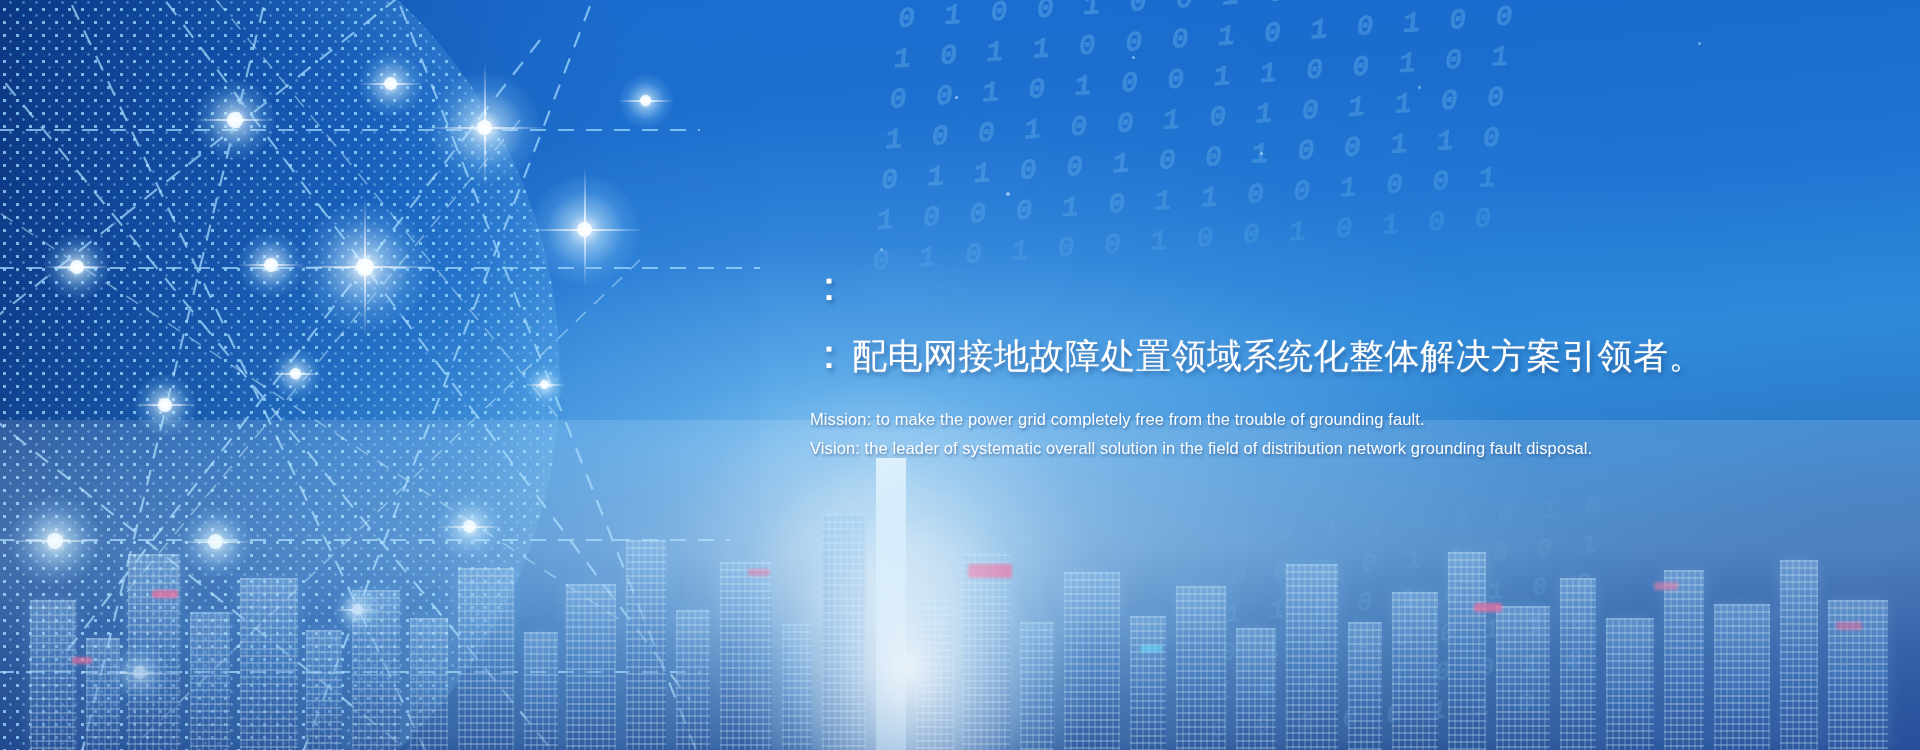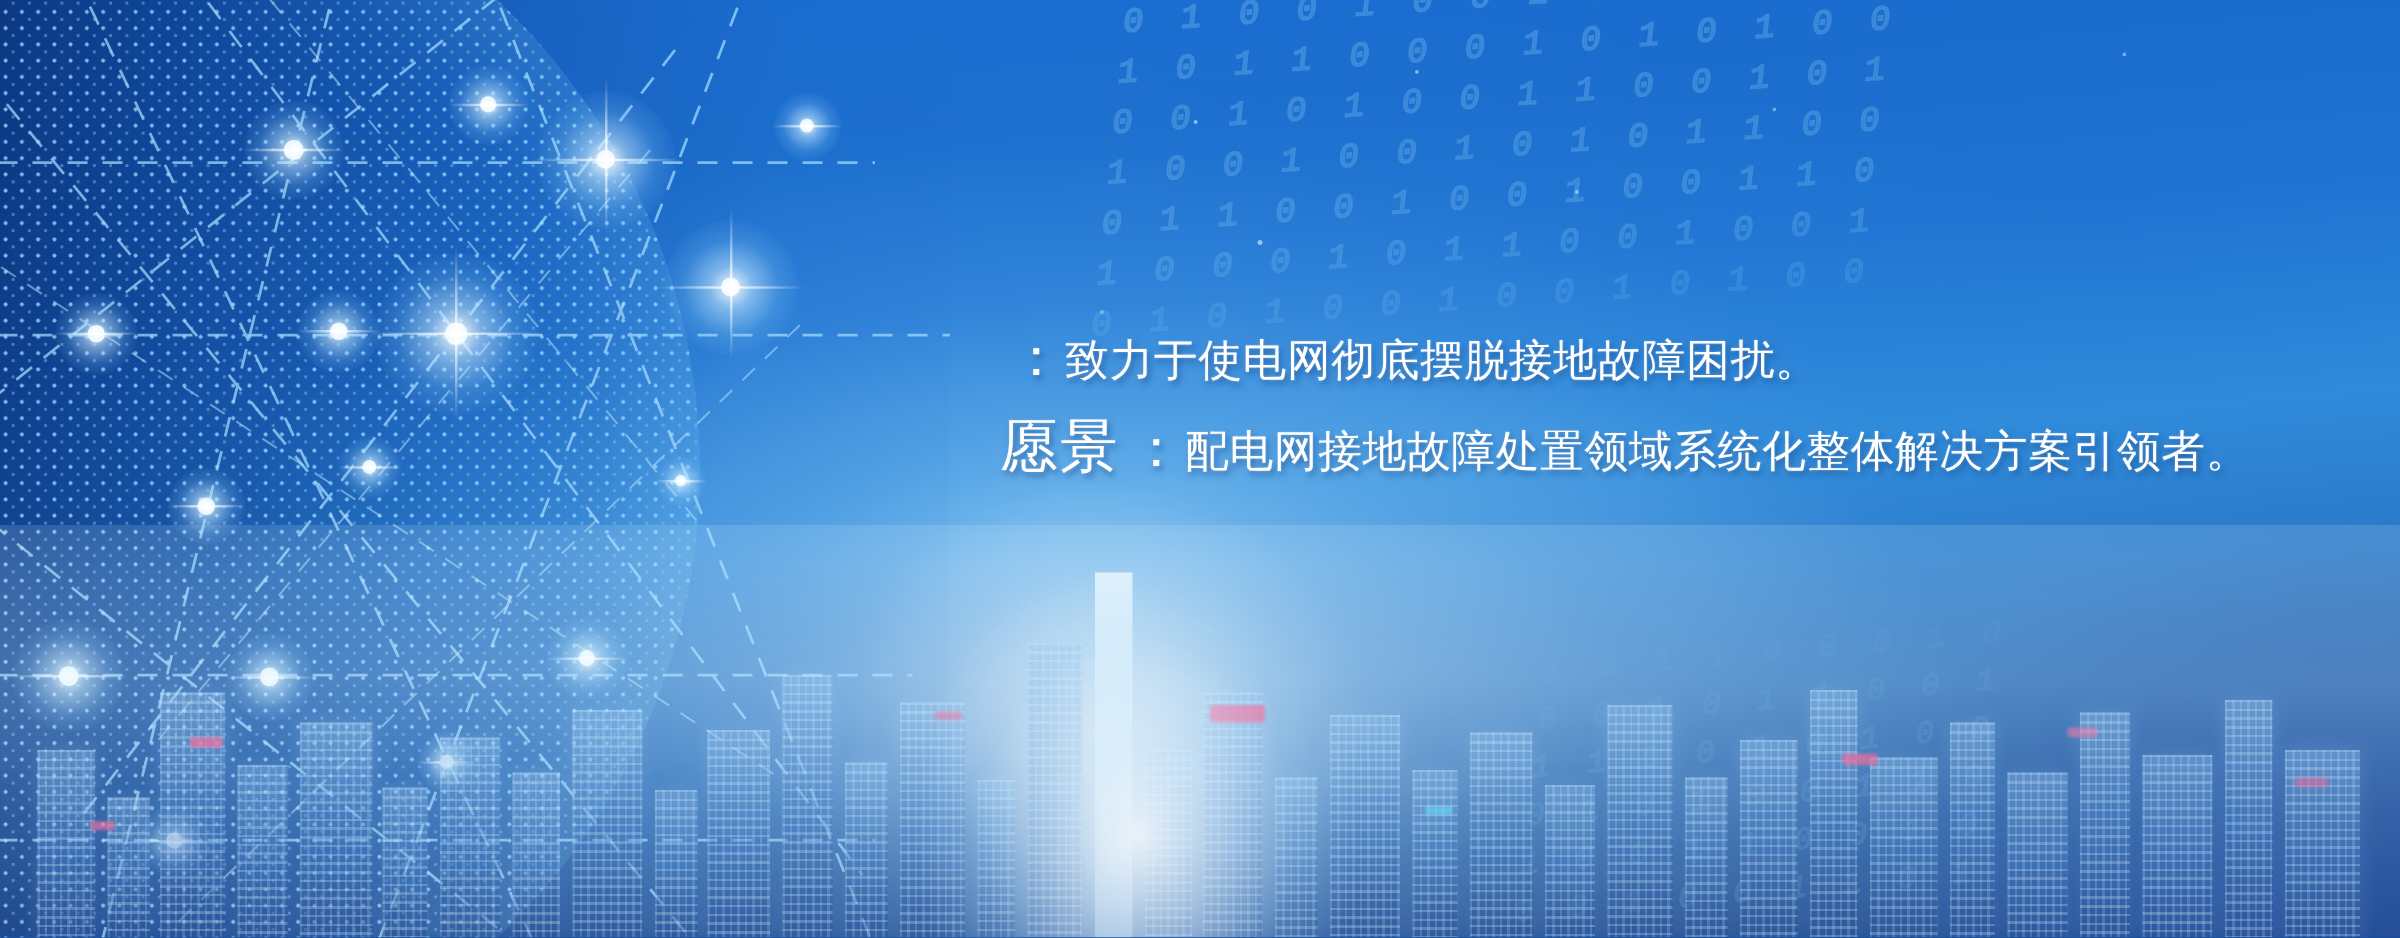--- a/index.html
+++ b/index.html
@@ -411,25 +411,27 @@
     <div class="neon" style="left:1836px;bottom:120px;width:26px;height:8px;background:#ff4f85;opacity:.55;"></div>
 
     <div class="glow-center"></div>
     <div class="haze"></div>
   </div>
 
   <div class="textblock">
 
     <div class="cnline">
       <span class="cncolon">：</span>
-      <span class="cnbody">致力于使电网彻底摆脱接地故障困扰。</span>
     </div>
 
     <div class="cnline">
-      <span class="cnlabel">愿景</span>
       <span class="cncolon">：</span>
       <span class="cnbody">配电网接地故障处置领域系统化整体解决方案引领者。</span>
     </div>
 
+    <div class="enblock">
+      <div class="enline">Mission: to make the power grid completely free from the trouble of grounding fault.</div>
+      <div class="enline">Vision: the leader of systematic overall solution in the field of distribution network grounding fault disposal.</div>
+    </div>
 
   </div>
 
 </div>
 
 </body></html>

